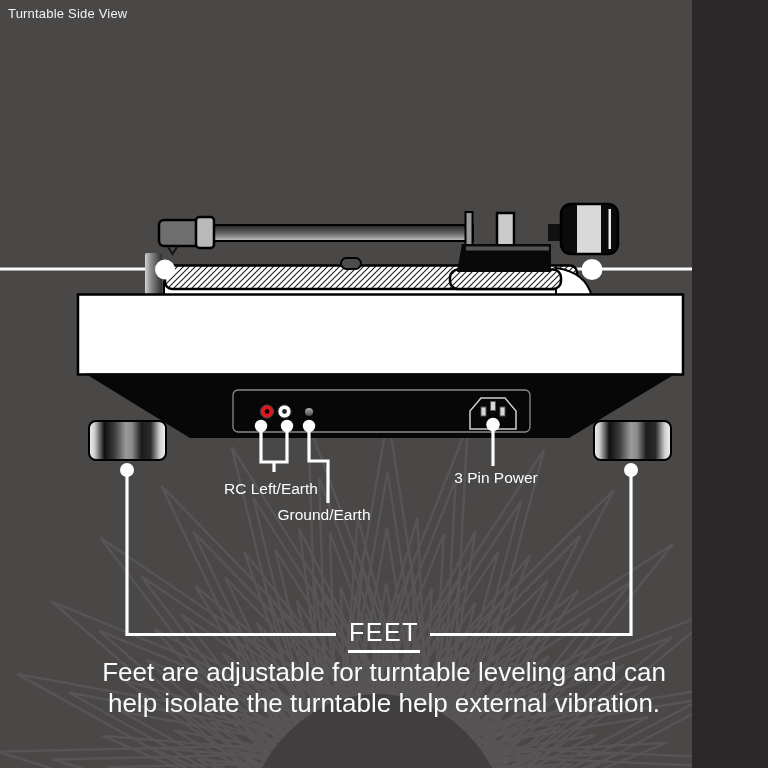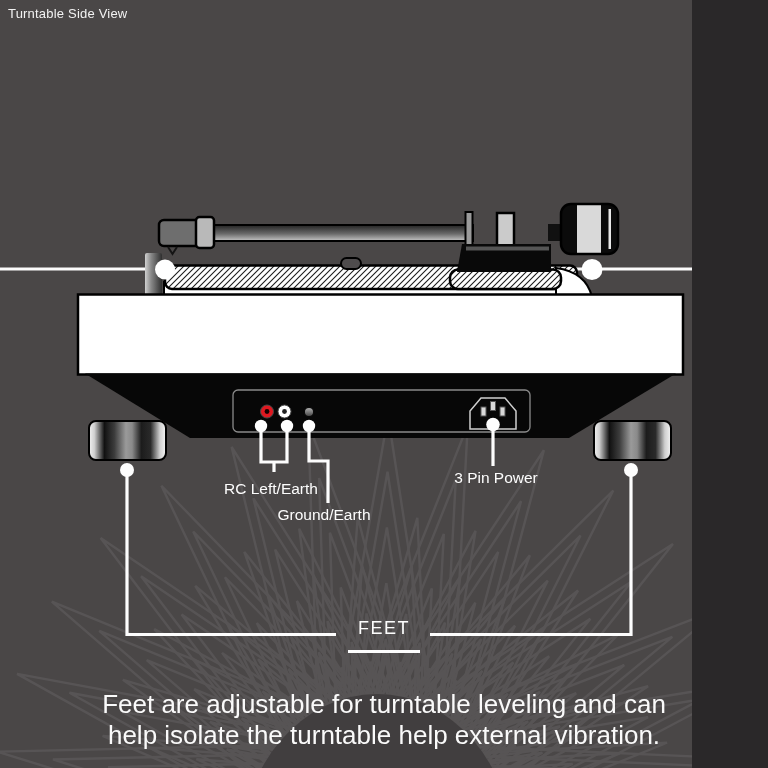--- a/index.html
+++ b/index.html
@@ -8,24 +8,24 @@
     background:#4a4747;
     font-family:"Liberation Sans", sans-serif;
   }
   #diagram-svg{position:absolute;left:0;top:0;}
   .ovl{position:absolute;color:#fdfdfd;white-space:nowrap;}
   #page-title{left:8px;top:6px;font-size:13px;letter-spacing:.2px;color:#f2f2f2;}
   .port-label{font-size:15.5px;transform:translateX(-50%);}
   #rca-label{left:271px;top:480px;}
   #ground-label{left:324px;top:506px;}
   #power-label{left:496px;top:469px;}
-  #feet-label{left:384px;top:618px;font-size:18px;letter-spacing:1.5px;transform:translateX(-50%);}
+  #feet-label{left:384px;top:618px;font-size:25px;letter-spacing:1.5px;transform:translateX(-50%);}
   #feet-underline{left:348px;top:650px;width:72px;height:3px;background:#fdfdfd;}
   #caption{left:384px;top:657px;text-align:center;transform:translateX(-50%);
-    font-size:26px;line-height:31px;color:#fafafa;margin-top:32px;}
+    font-size:26px;line-height:31px;color:#fafafa;}
 </style>
 </head>
 <body>
 
 <div id="stage">
 
   <svg id="diagram-svg" width="768" height="768" viewBox="0 0 768 768">
     <defs>
       <pattern id="hatch" width="6" height="6" patternUnits="userSpaceOnUse">
         <rect width="6" height="6" fill="#ffffff"></rect>

